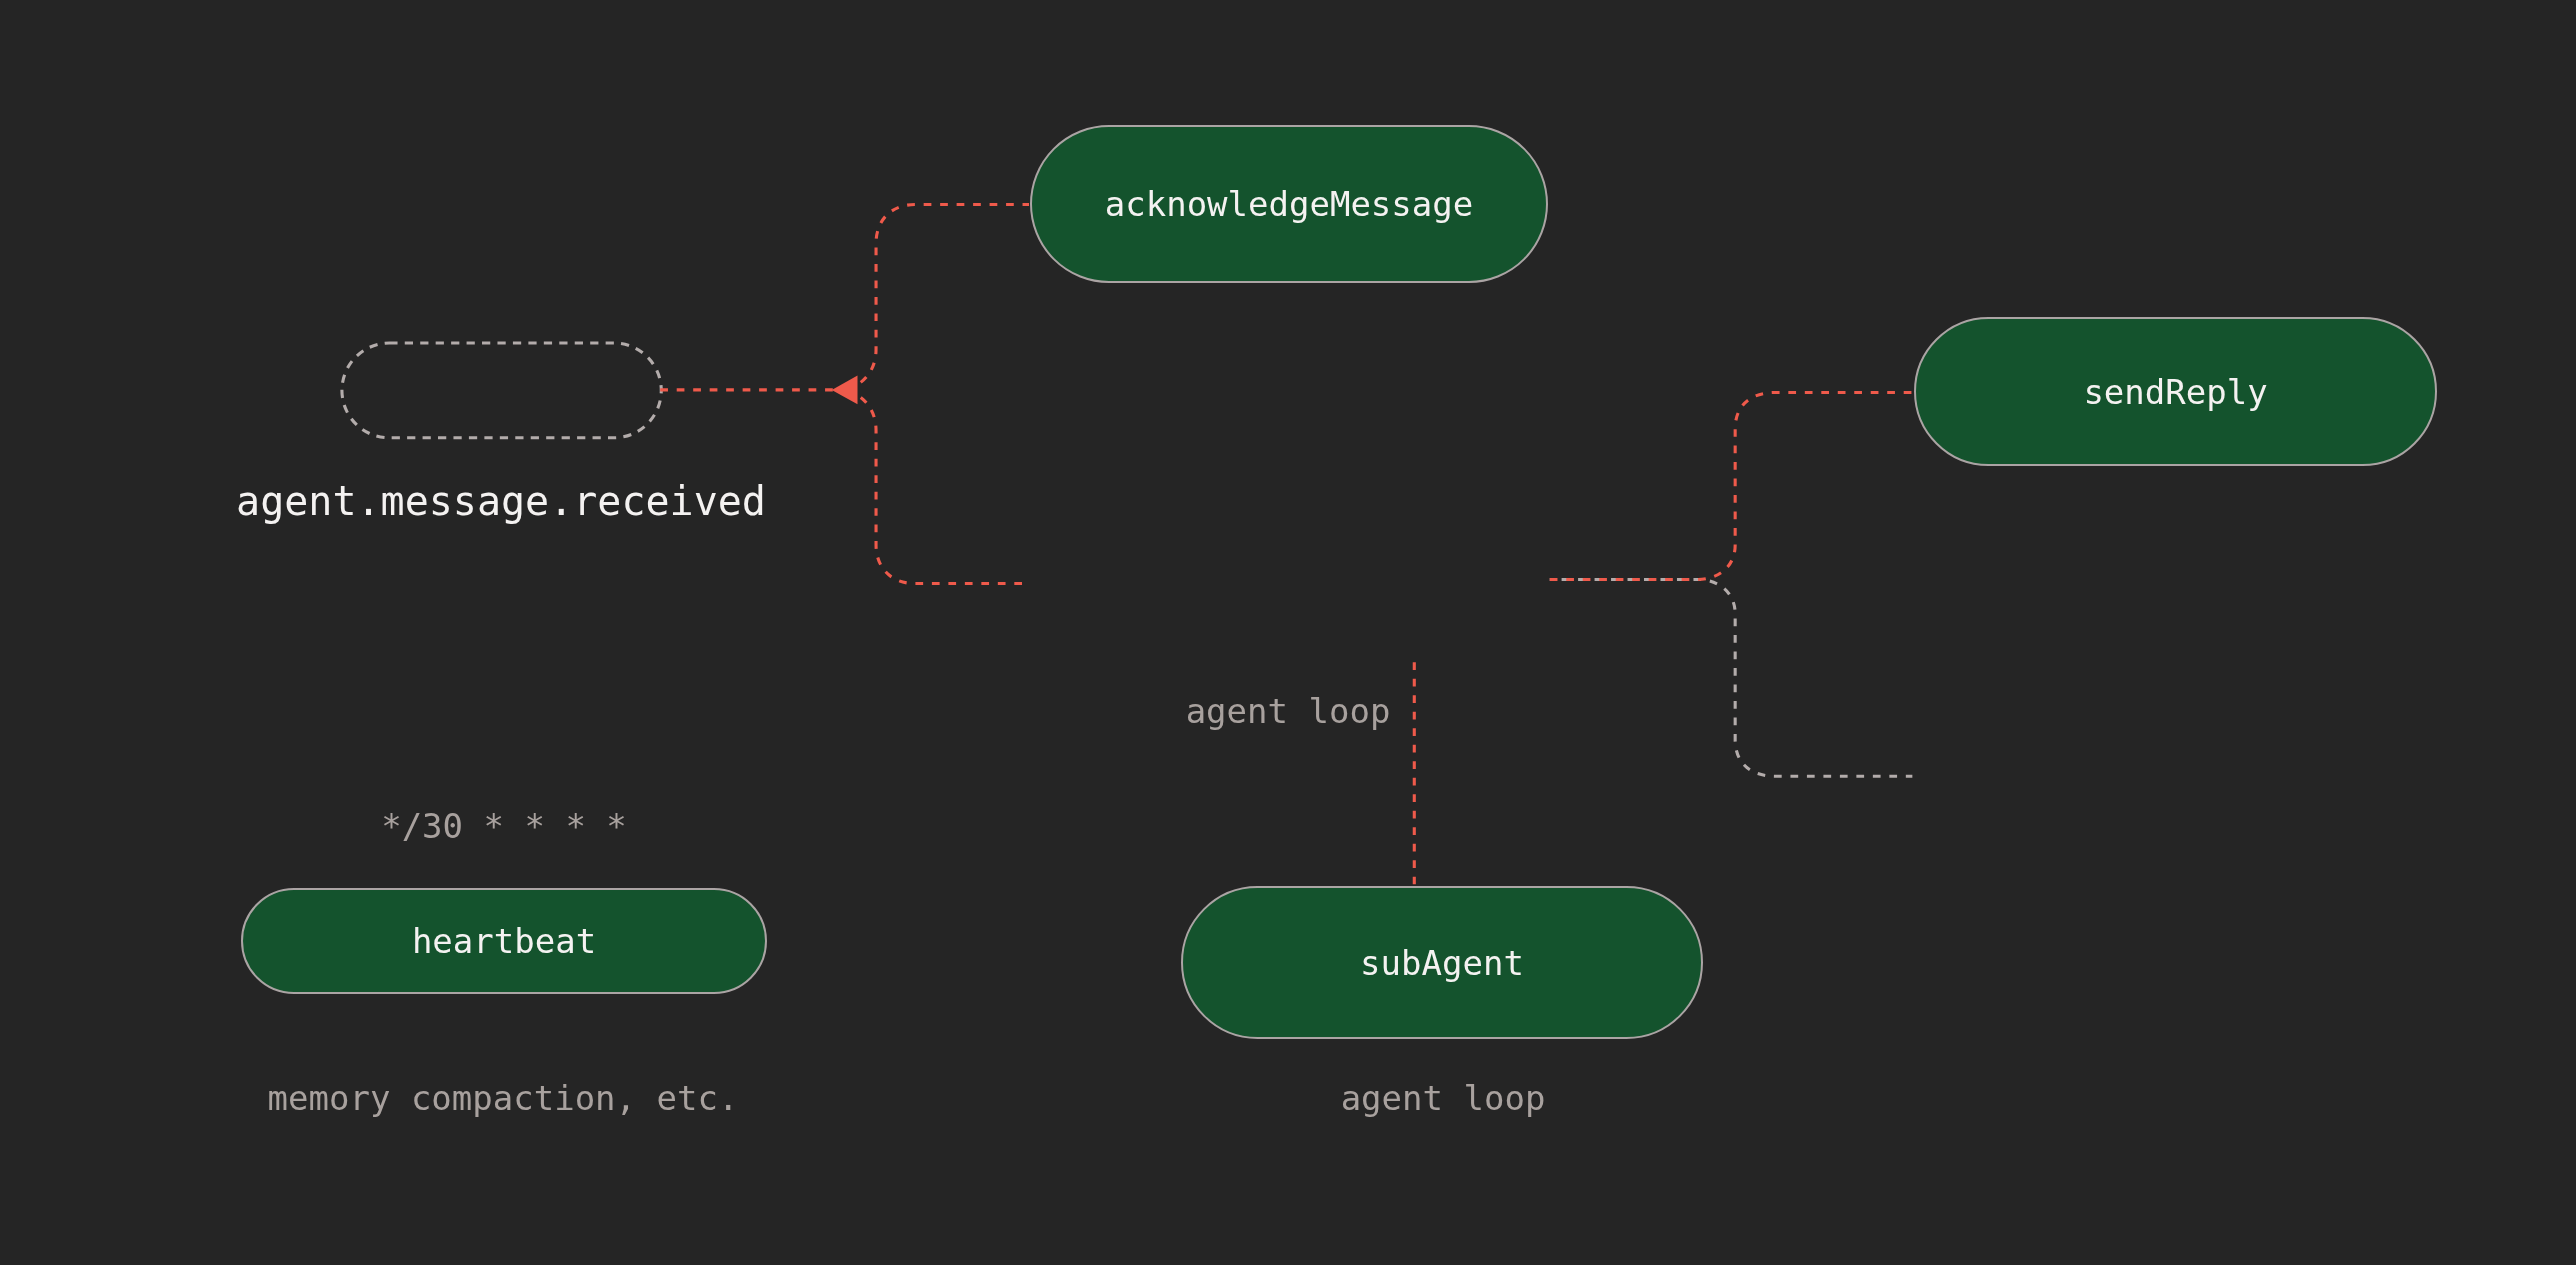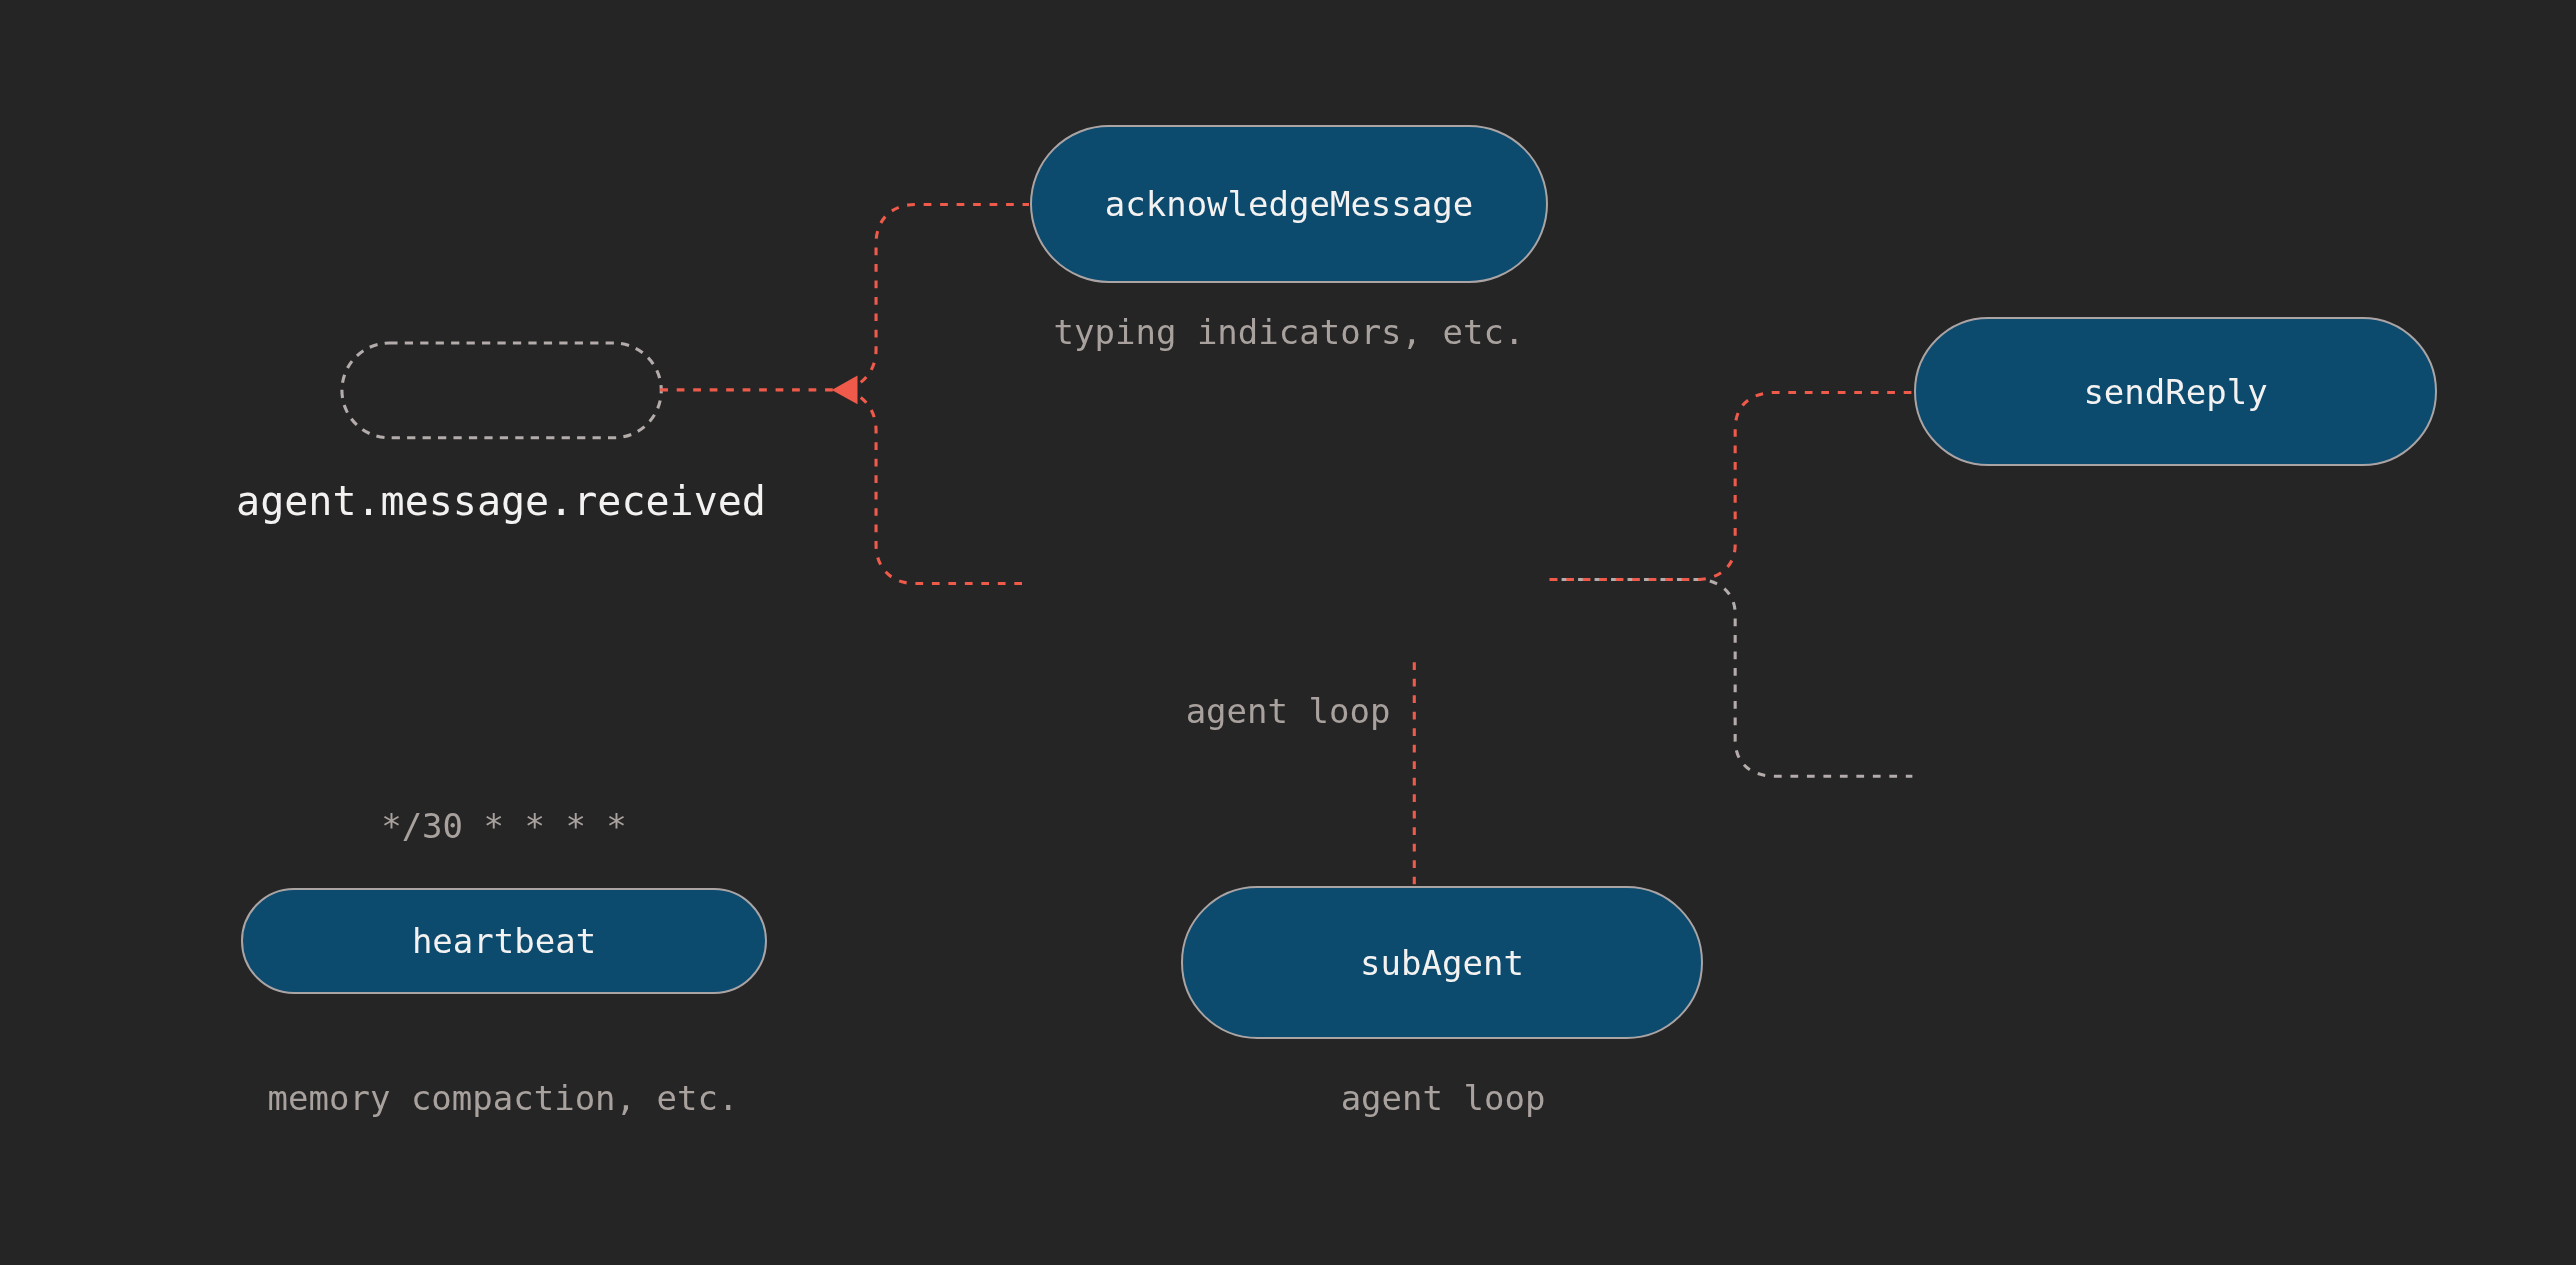--- a/index.html
+++ b/index.html
@@ -33,21 +33,21 @@
   .edge-under {
     stroke-dasharray: 15 17;
     stroke-dashoffset: 9;
   }
   .event-outline {
     stroke-dasharray: 16 14;
   }
   .node {
     position: absolute;
     box-sizing: border-box;
-    background: #0c4a6e;
+    background: #14532d;
     border: 2.1px solid #aba4a4;
     display: flex;
     align-items: center;
     justify-content: center;
     color: #f4f2f1;
     font-size: 34px;
     white-space: nowrap;
   }
   .node-ack            { left: 1030px; top: 125px;  width: 518px; height: 158px; border-radius: 79px; }
   .node-handle         { left: 1025px; top: 509px;  width: 523px; height: 152px; border-radius: 76px; }
@@ -113,21 +113,20 @@
   <div class="node node-heartbeat">
     <span>heartbeat</span>
   </div>
 
   <div class="node node-subagent">
     <span>subAgent</span>
   </div>
 
   <div class="event-label cap-event">agent.message.received</div>
 
-  <div class="caption cap-ack">typing indicators, etc.</div>
 
   <div class="caption cap-handle">agent loop</div>
 
   <div class="caption cap-schedule">*/30 * * * *</div>
 
   <div class="caption cap-heartbeat">memory compaction, etc.</div>
 
   <div class="caption cap-subagent">agent loop</div>
 
 </div>

